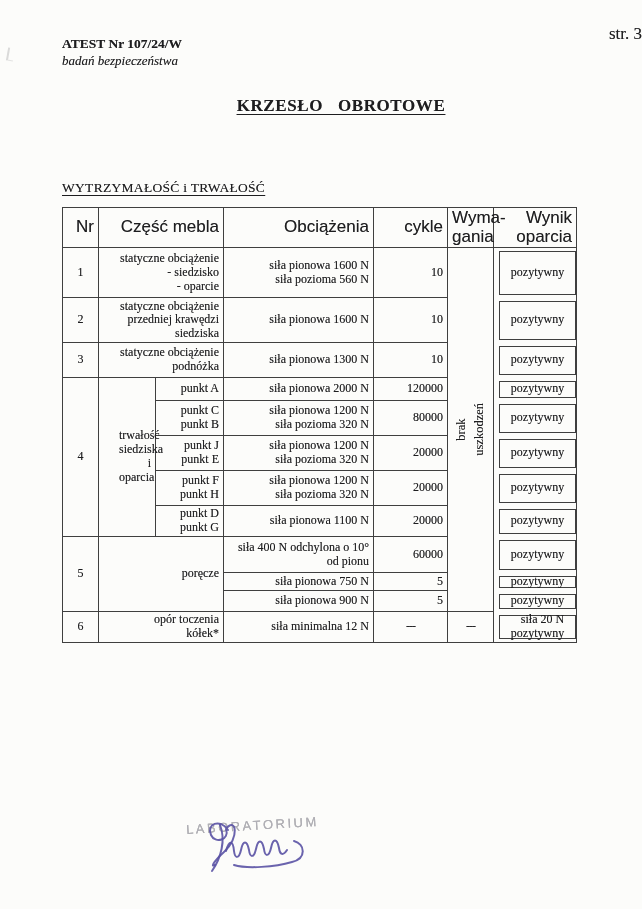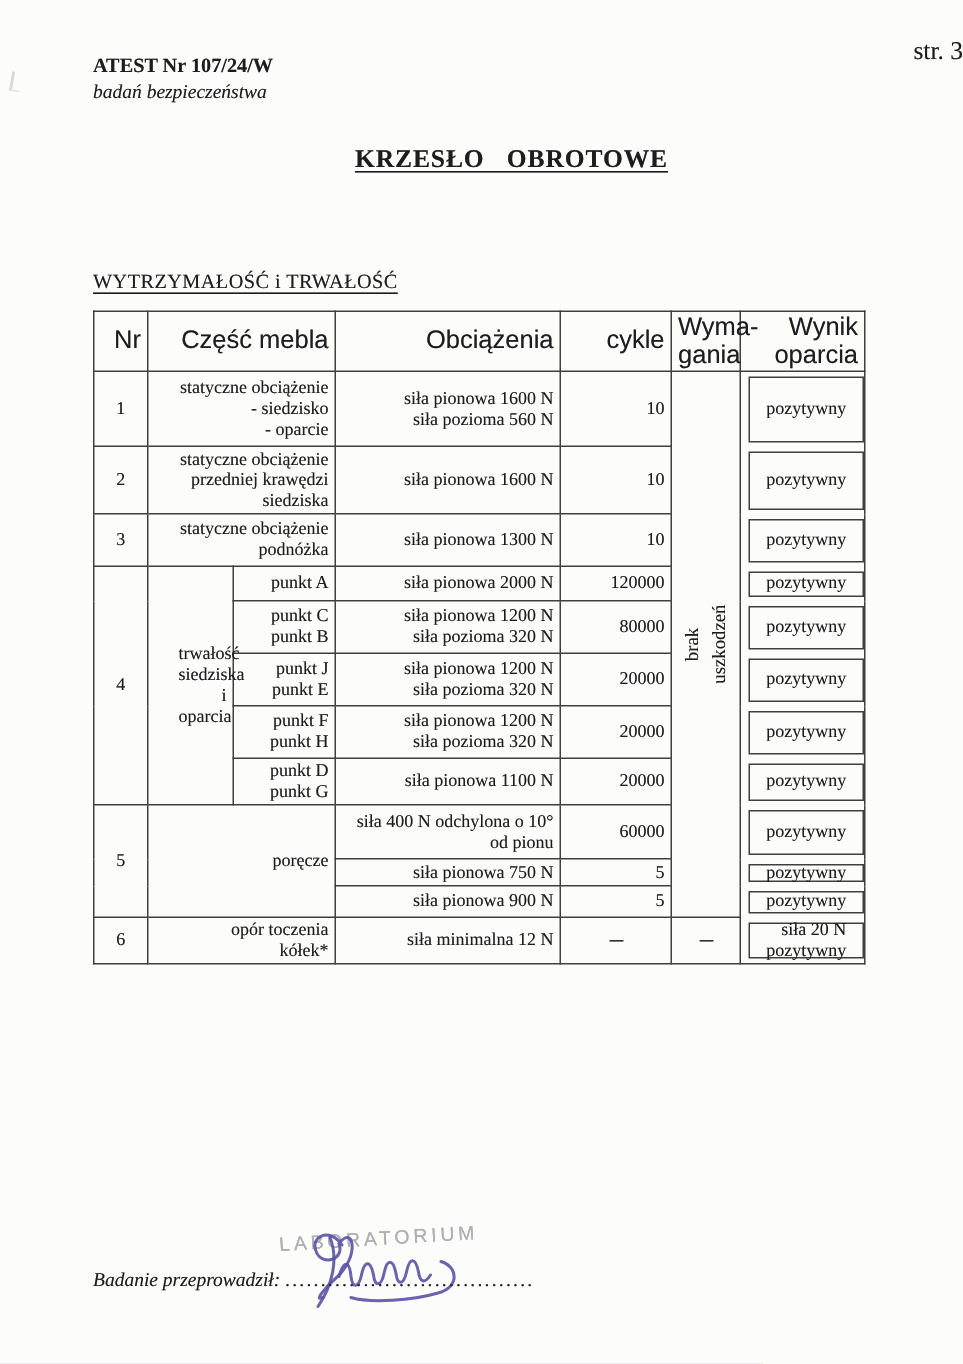--- a/index.html
+++ b/index.html
@@ -262,18 +262,14 @@
 
   <div class="stamp">LABORATORIUM</div>
 
   <svg class="signature" viewBox="0 0 150 70">
     <path d="M38 18 C 30 6, 16 12, 21 23 C 25 32, 40 28, 36 17 C 46 4, 50 26, 34 40 C 27 46, 19 56, 25 53"></path>
     <path d="M30 13 C 36 28, 31 46, 22 59"></path>
     <path d="M36 39 c 3 -11, 7 -11, 8 0 c 1 8, 5 8, 7 -1 c 2 -10, 6 -10, 8 0 c 1 8, 5 8, 7 -1 c 2 -10, 6 -10, 8 0 c 1 8, 5 8, 7 -1 c 2 -10, 6 -10, 8 0 c 1 7, 4 8, 8 2"></path>
     <path d="M104 29 c 11 3, 13 17, -2 21 c -17 5, -45 7, -58 3"></path>
   </svg>
 
-  <div class="sig-line">
-    <span class="sig-label">Badanie przeprowadził:</span>
-    <span class="sig-dots">...................................</span>
-  </div>
 
 </div>
 
 </body></html>

